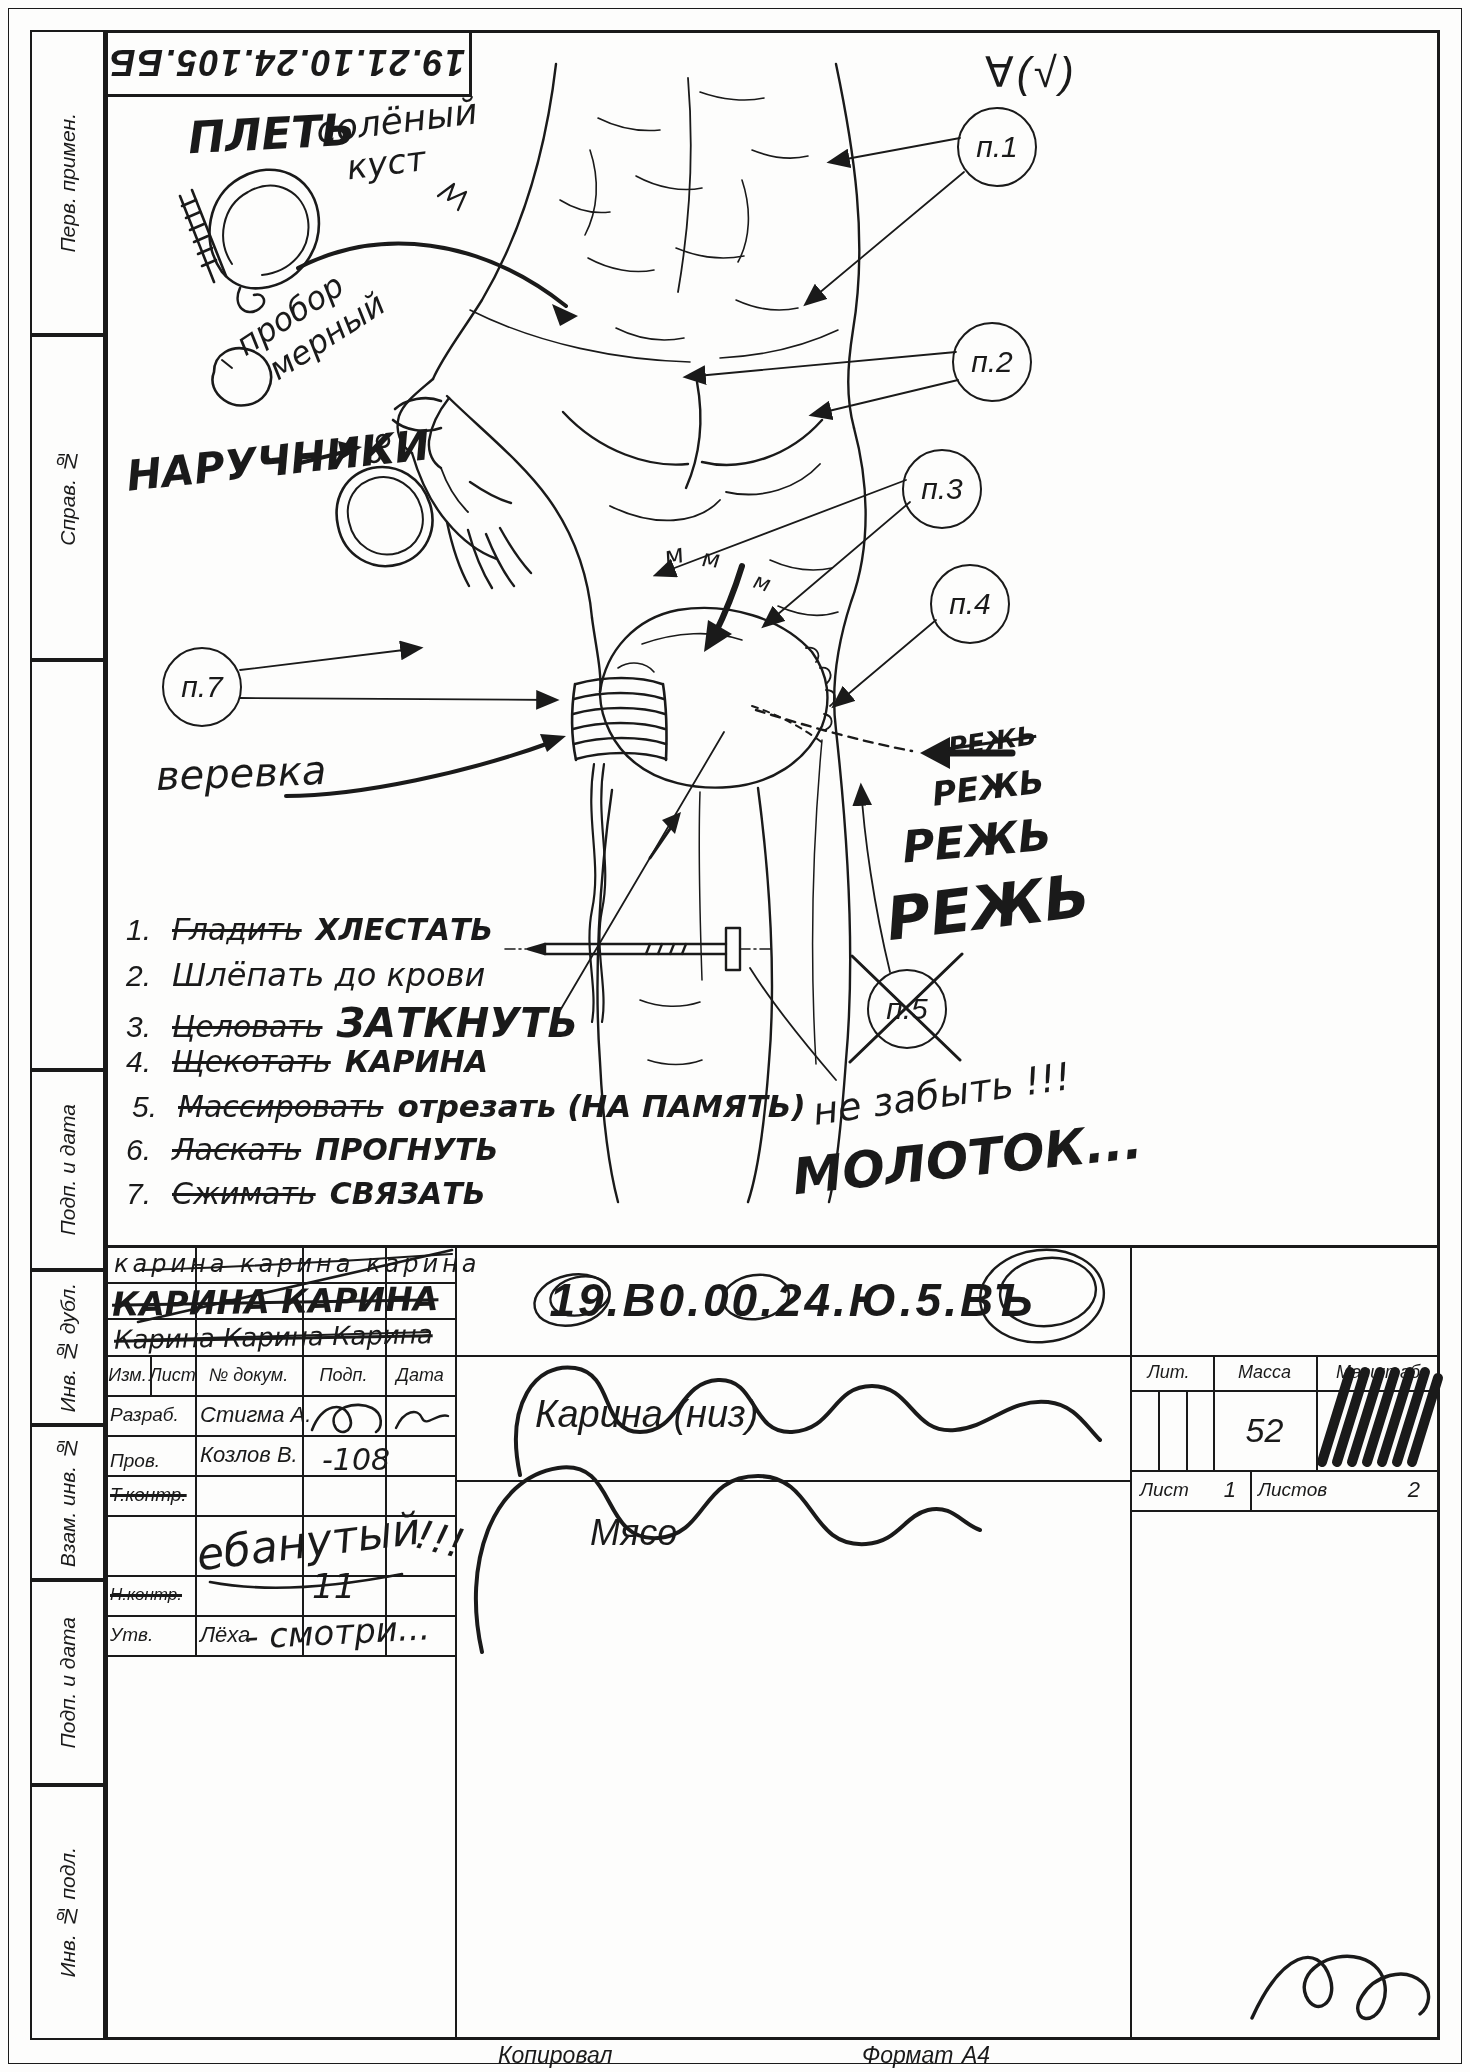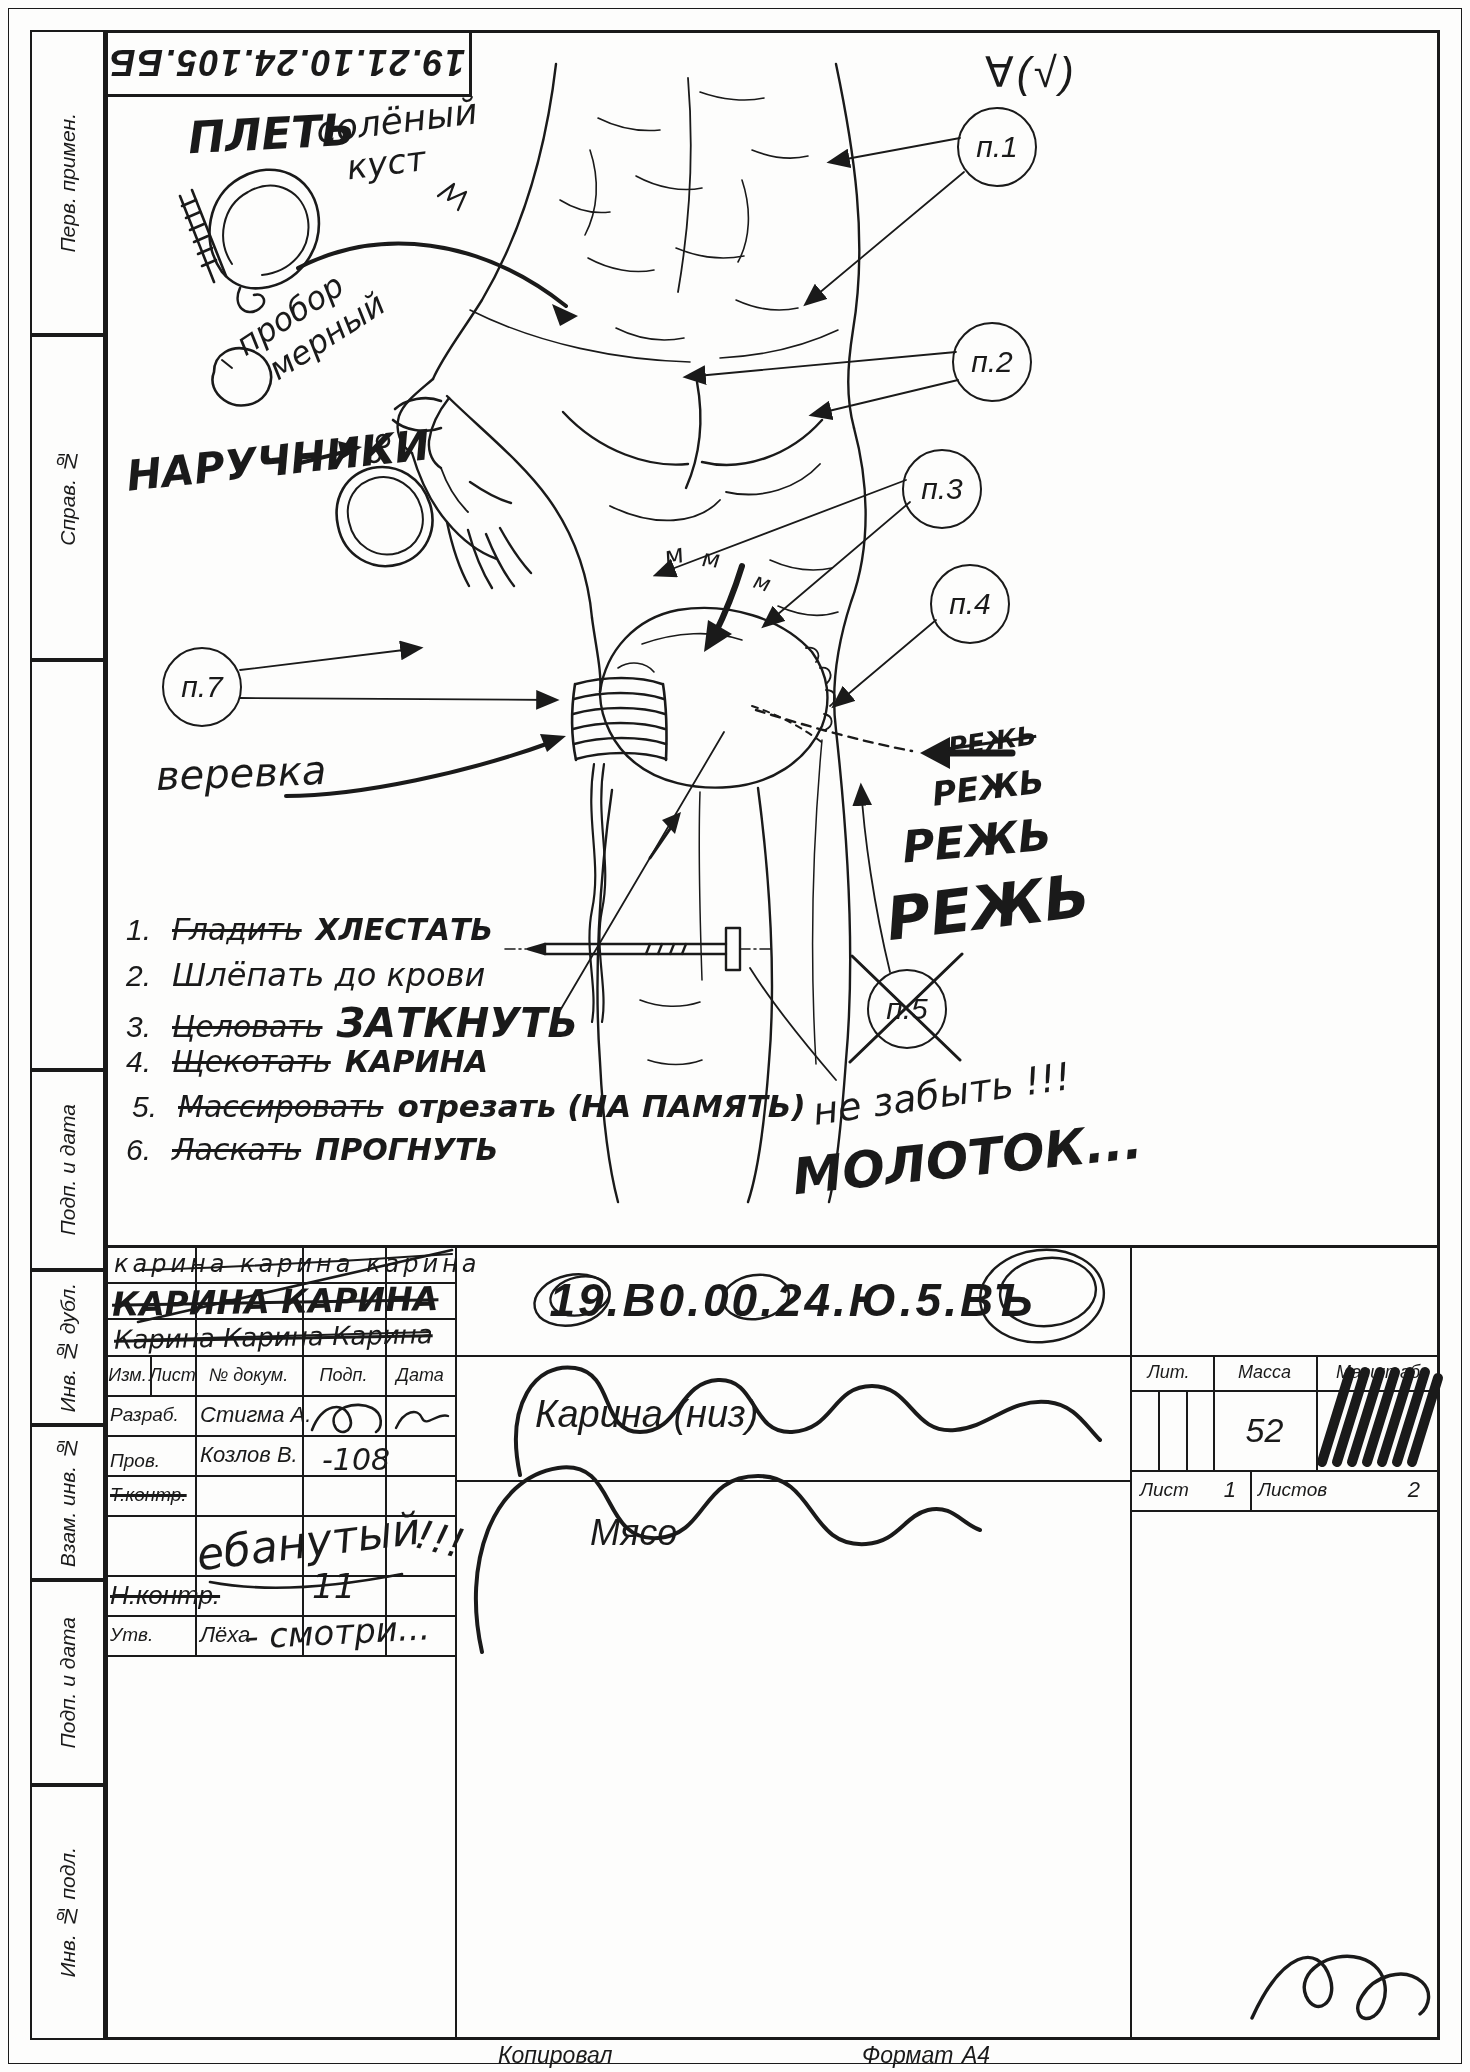--- a/index.html
+++ b/index.html
@@ -305,20 +305,23 @@
   </div>
   <div class="todo-row" style="top:1044px;">
     <span class="num gost">4.</span><span class="old hand struck">Щекотать</span><span class="new handcaps">КАРИНА</span>
   </div>
   <div class="todo-row" style="top:1088px;margin-left:6px;">
     <span class="num gost">5.</span><span class="old hand struck">Массировать</span><span class="new handcaps" style="font-size:31px;">отрезать (НА ПАМЯТЬ)</span>
   </div>
   <div class="todo-row" style="top:1132px;">
     <span class="num gost">6.</span><span class="old hand struck">Ласкать</span><span class="new handcaps">ПРОГНУТЬ</span>
   </div>
+  <div class="todo-row" style="top:1176px;">
+    <span class="num gost">7.</span><span class="old hand struck">Сжимать</span><span class="new handcaps">СВЯЗАТЬ</span>
+  </div>
 
   <div class="lines">
     <div class="frame" style="left:105px;top:1245px;width:1335px;height:795px;"></div>
     <div class="vline" style="left:455px;top:1245px;height:795px;"></div>
     <div class="vline" style="left:1130px;top:1245px;height:795px;"></div>
     <div class="hline" style="left:105px;top:1282px;width:350px;"></div>
     <div class="hline" style="left:105px;top:1318px;width:350px;"></div>
     <div class="hline" style="left:105px;top:1355px;width:1335px;"></div>
 
     <div class="vline" style="left:195px;top:1245px;height:410px;"></div>
@@ -377,21 +380,21 @@
     </div>
   <div class="cell gost" style="left:110px;top:1435px;width:85px;height:52px;font-size:19px;text-align:center;">
       <span>Пров.</span>
     </div>
   <div class="cell gost" style="left:200px;top:1435px;width:100px;height:40px;font-size:22px;">
       <span>Козлов В.</span>
     </div>
   <div class="cell gost" style="left:110px;top:1475px;width:85px;height:40px;font-size:19px;">
       <span class="struck">Т.контр.</span>
     </div>
-  <div class="cell gost" style="left:110px;top:1575px;width:85px;height:40px;font-size:26px;text-align:center;">
+  <div class="cell gost" style="left:110px;top:1575px;width:85px;height:40px;font-size:17px;text-align:center;">
       <span class="struck">Н.контр.</span>
     </div>
   <div class="cell gost" style="left:110px;top:1615px;width:85px;height:40px;font-size:19px;">
       <span>Утв.</span>
     </div>
   <div class="cell gost" style="left:200px;top:1615px;width:100px;height:40px;font-size:22px;">
       <span>Лёха</span>
     </div>
 
   <div class="note hand" style="left:322px;top:1442px;font-size:30px;">-108</div>

